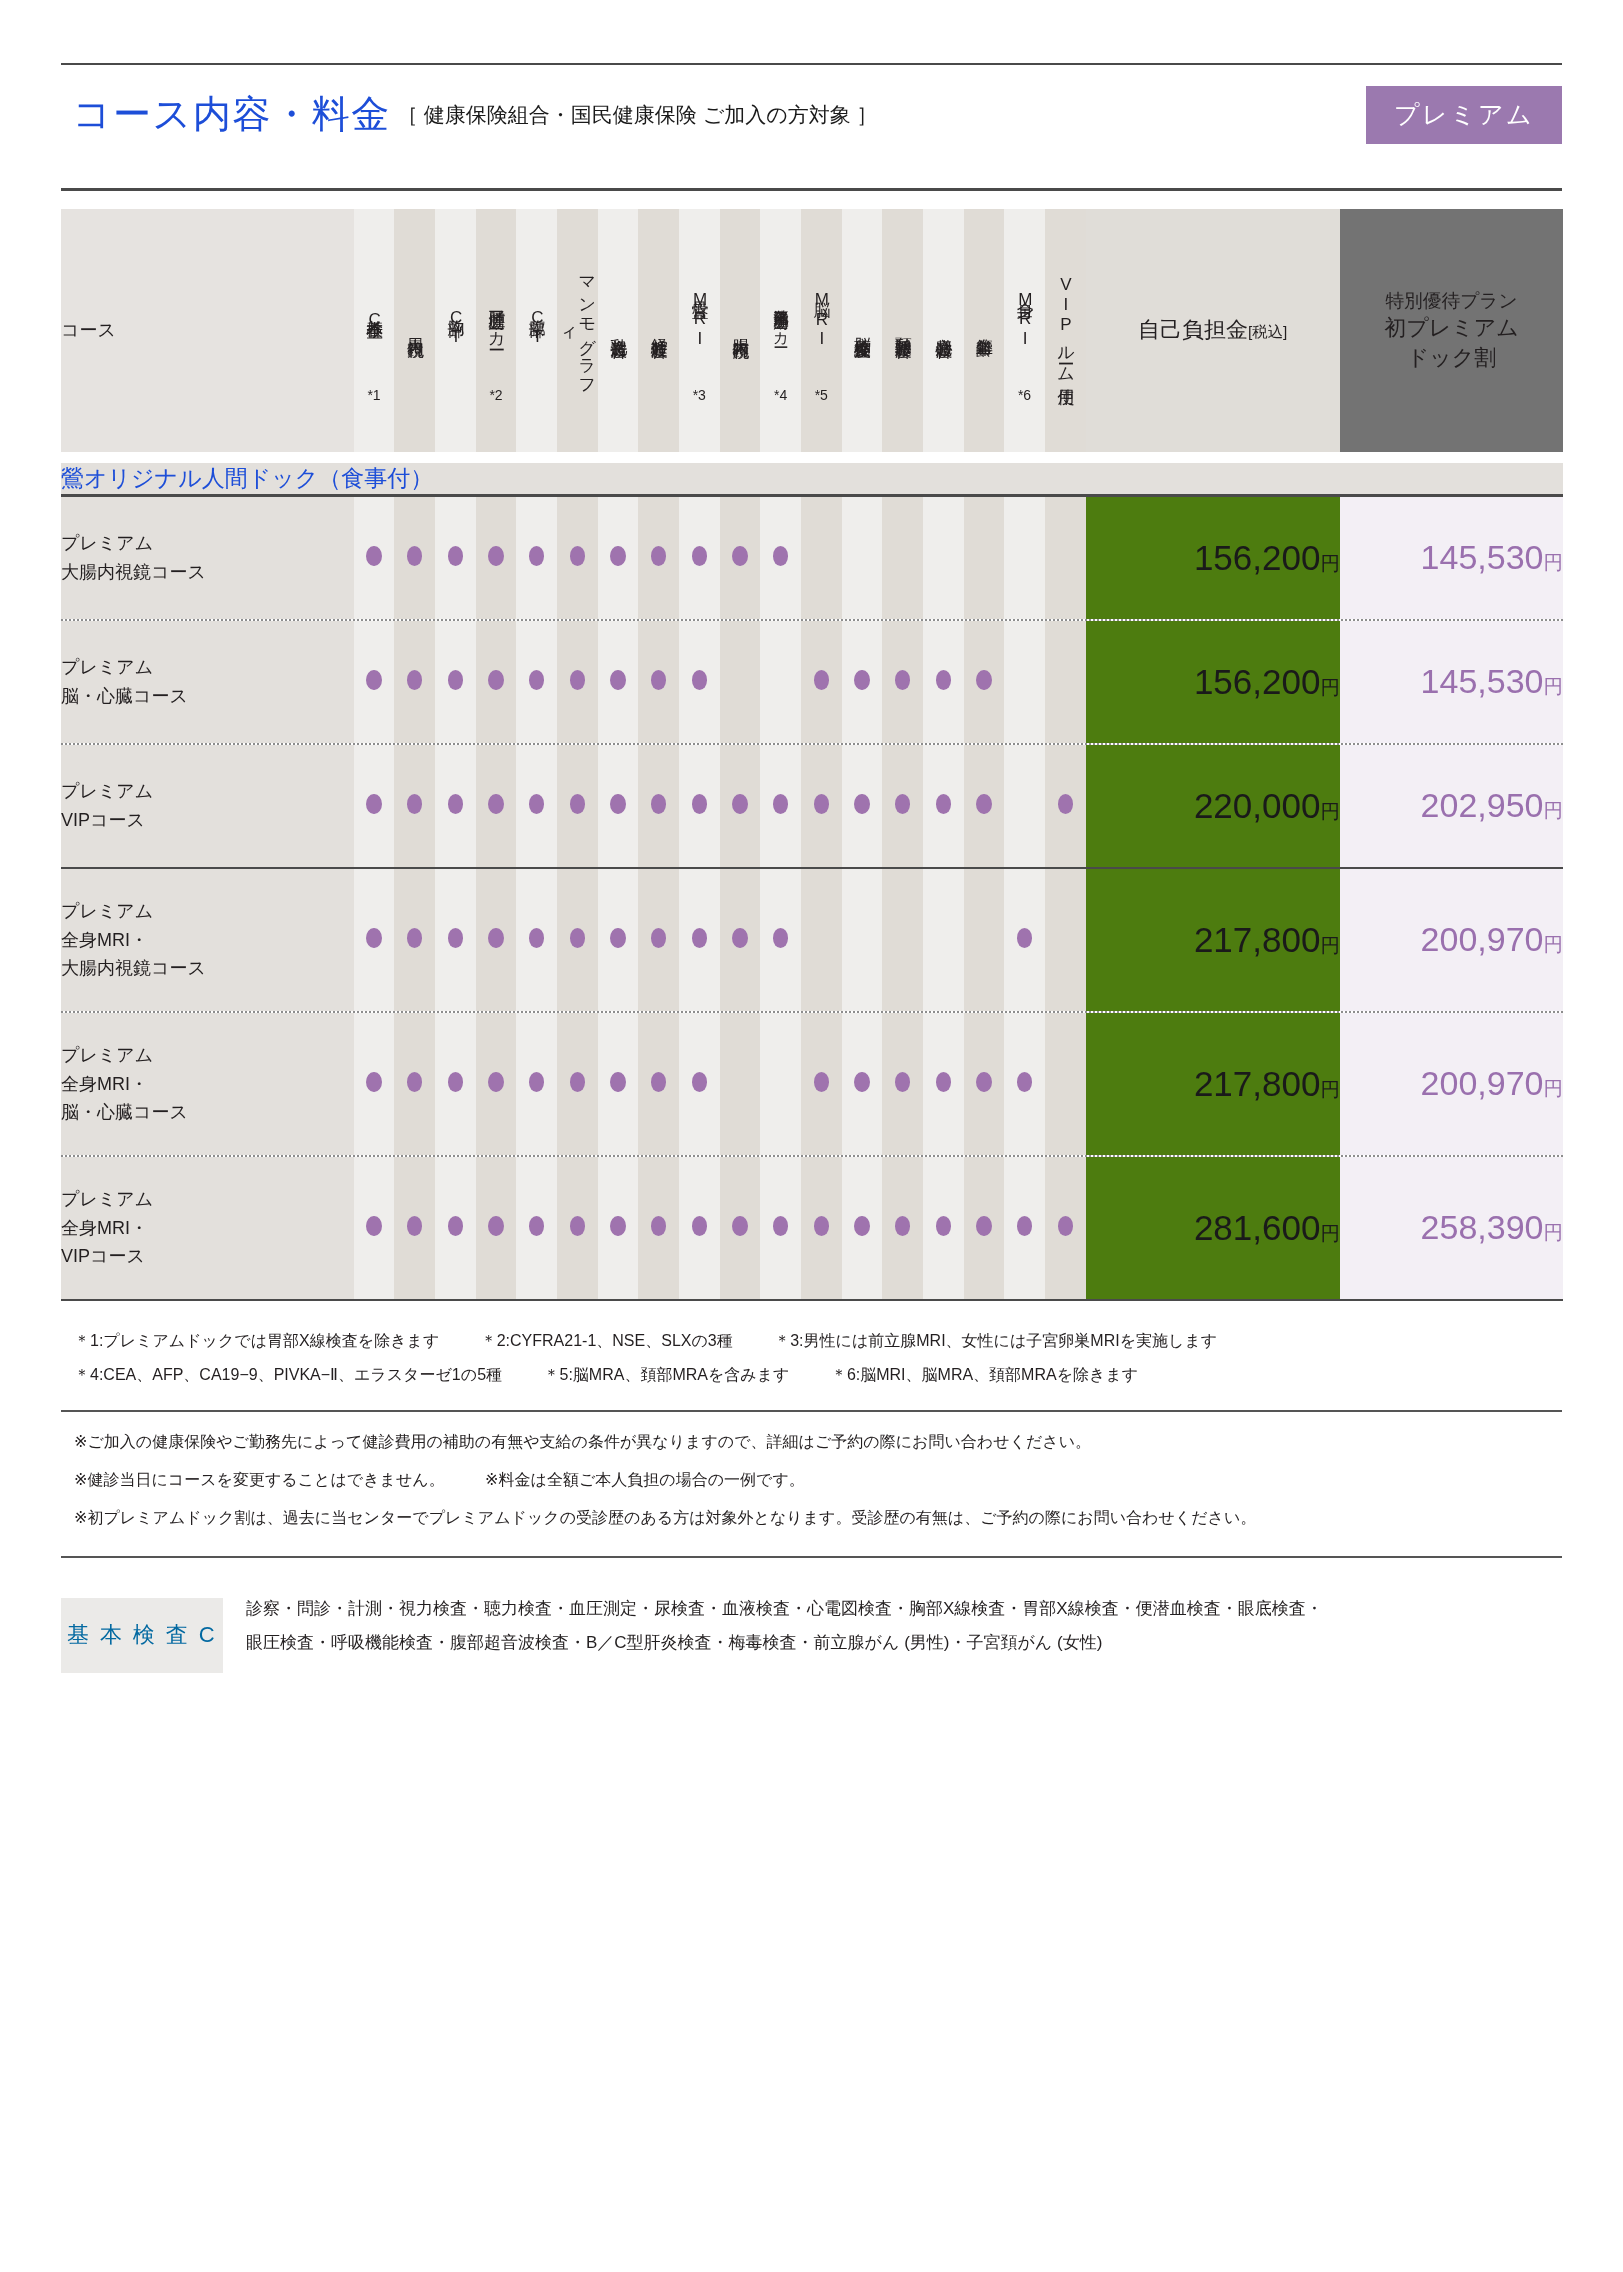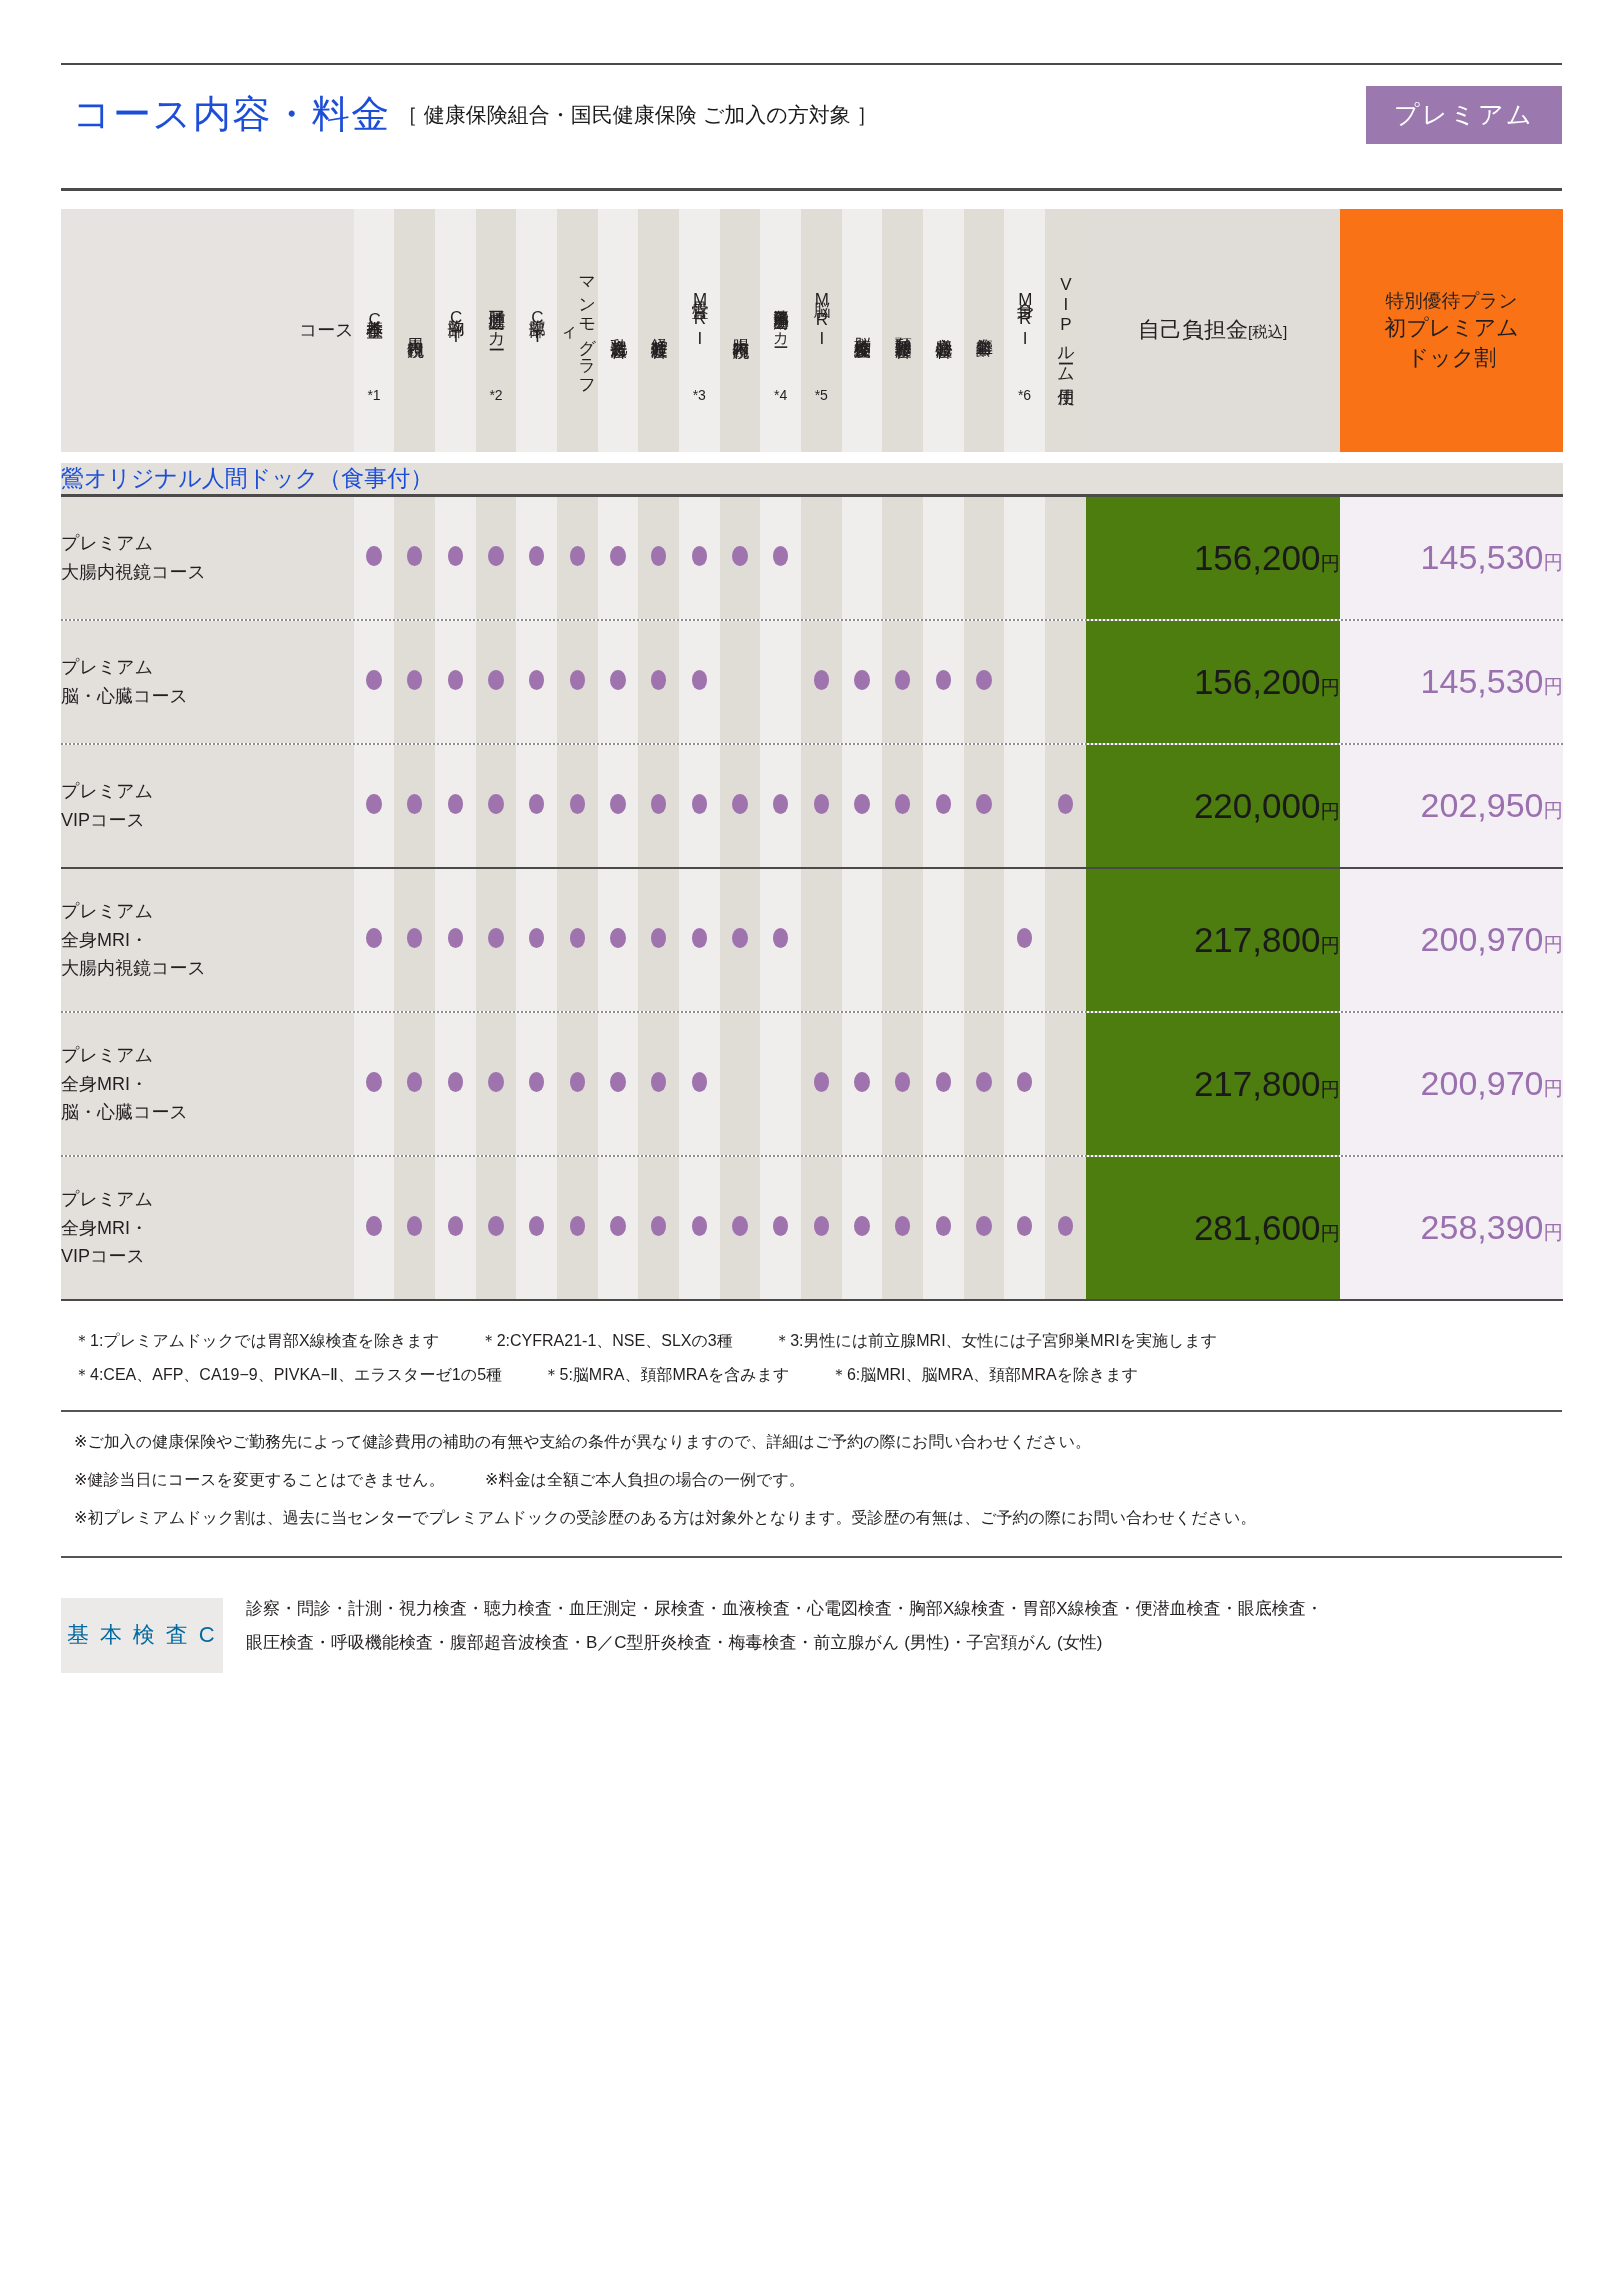--- a/index.html
+++ b/index.html
@@ -27,34 +27,34 @@
     margin-left: auto; background: #9b79af; color: #ffffff;
     font-size: 25px; letter-spacing: 2.4px;
     padding: 11.4px 28px 13px 28px; white-space: nowrap;
   }
 
   
   table.matrix { border-collapse: collapse; width: 1502px; margin-top: 18px; table-layout: fixed; }
   table.matrix td, table.matrix th { padding: 0; vertical-align: middle; font-weight: normal; }
 
   
-  .hd-course { background: #e6e3e0; text-align: right; font-size: 18px; color: #231f20; }
+  .hd-course { background: #e6e3e0; text-align: left; font-size: 18px; color: #231f20; }
   .hd-vert {
     text-align: center; padding: 0;
     font-size: 17px; line-height: 1.08; color: #231f20;
   }
   .vert-inner {
     writing-mode: vertical-rl; text-orientation: upright;
     margin: 0 auto; letter-spacing: 0.8px;
     height: 123px; display: inline-block;
   }
   .vert-star { display: block; font-size: 14px; text-align: center; margin-top: 3.2px; letter-spacing: 0; }
   .hd-pay { background: #e0ddd8; text-align: center; font-size: 22px; color: #231f20; }
   .hd-pay .tax { font-size: 15.4px; }
-  .hd-special { background: #f97316; text-align: center; font-size: 18.7px; line-height: 1.35; color: #231f20; }
+  .hd-special { background: #737373; text-align: center; font-size: 18.7px; line-height: 1.35; color: #231f20; }
   .hd-special .big { font-size: 22px; display: block; }
 
   .shade-a { background: #efeeec; }
   .shade-b { background: #e0dcd6; }
 
   
   .band td { background: #e3e0dc; font-size: 23px; padding: 21px 0 21px 34px; color: #1d4ed8; }
 
   
   .rowname {

